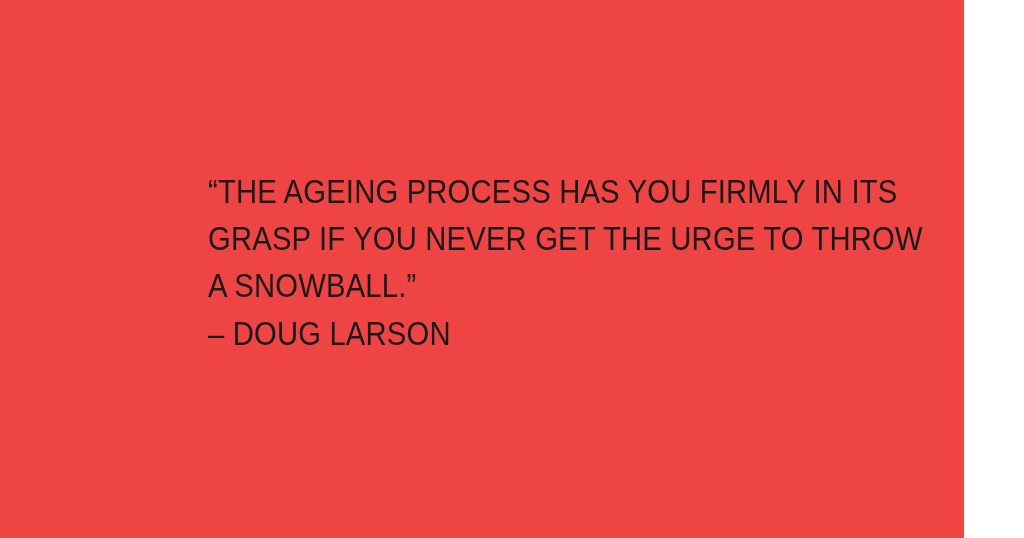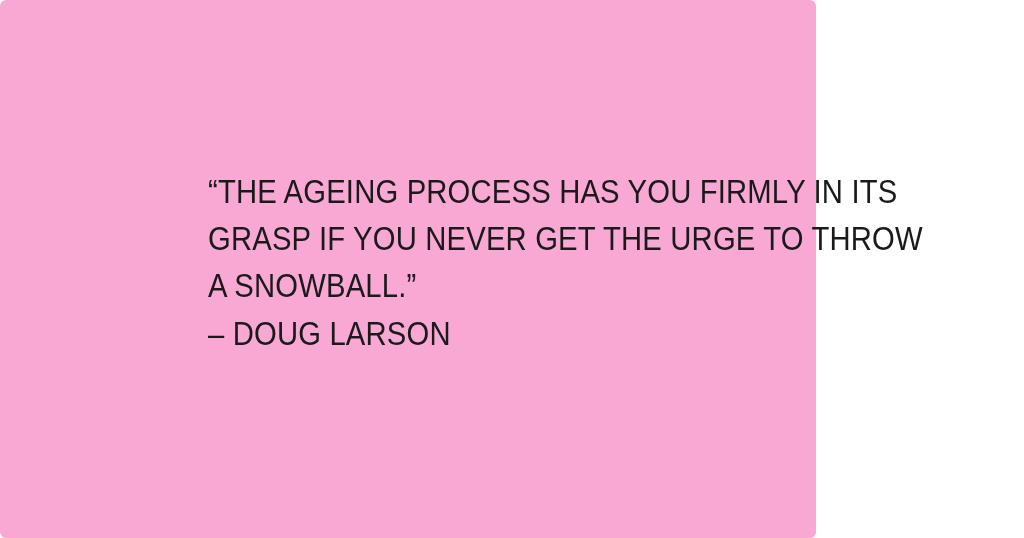--- a/index.html
+++ b/index.html
@@ -8,25 +8,24 @@
   }
   body {
     width: 1024px;
     height: 538px;
     background: #ffffff;
     font-family: "Liberation Sans", sans-serif;
     overflow: hidden;
   }
   #quote-card {
     position: relative;
-    width: 816px;
+    width: 964px;
     height: 538px;
-    background: #f9a8d4;
+    background: #ef4444;
     box-sizing: border-box;
-    border-radius: 6px;
   }
   #quote-block {
     position: absolute;
     left: 208px;
     top: 168px;
     width: 680px;
   }
   .quote-line {
     font-family: "Liberation Sans", sans-serif;
     font-size: 34px;

